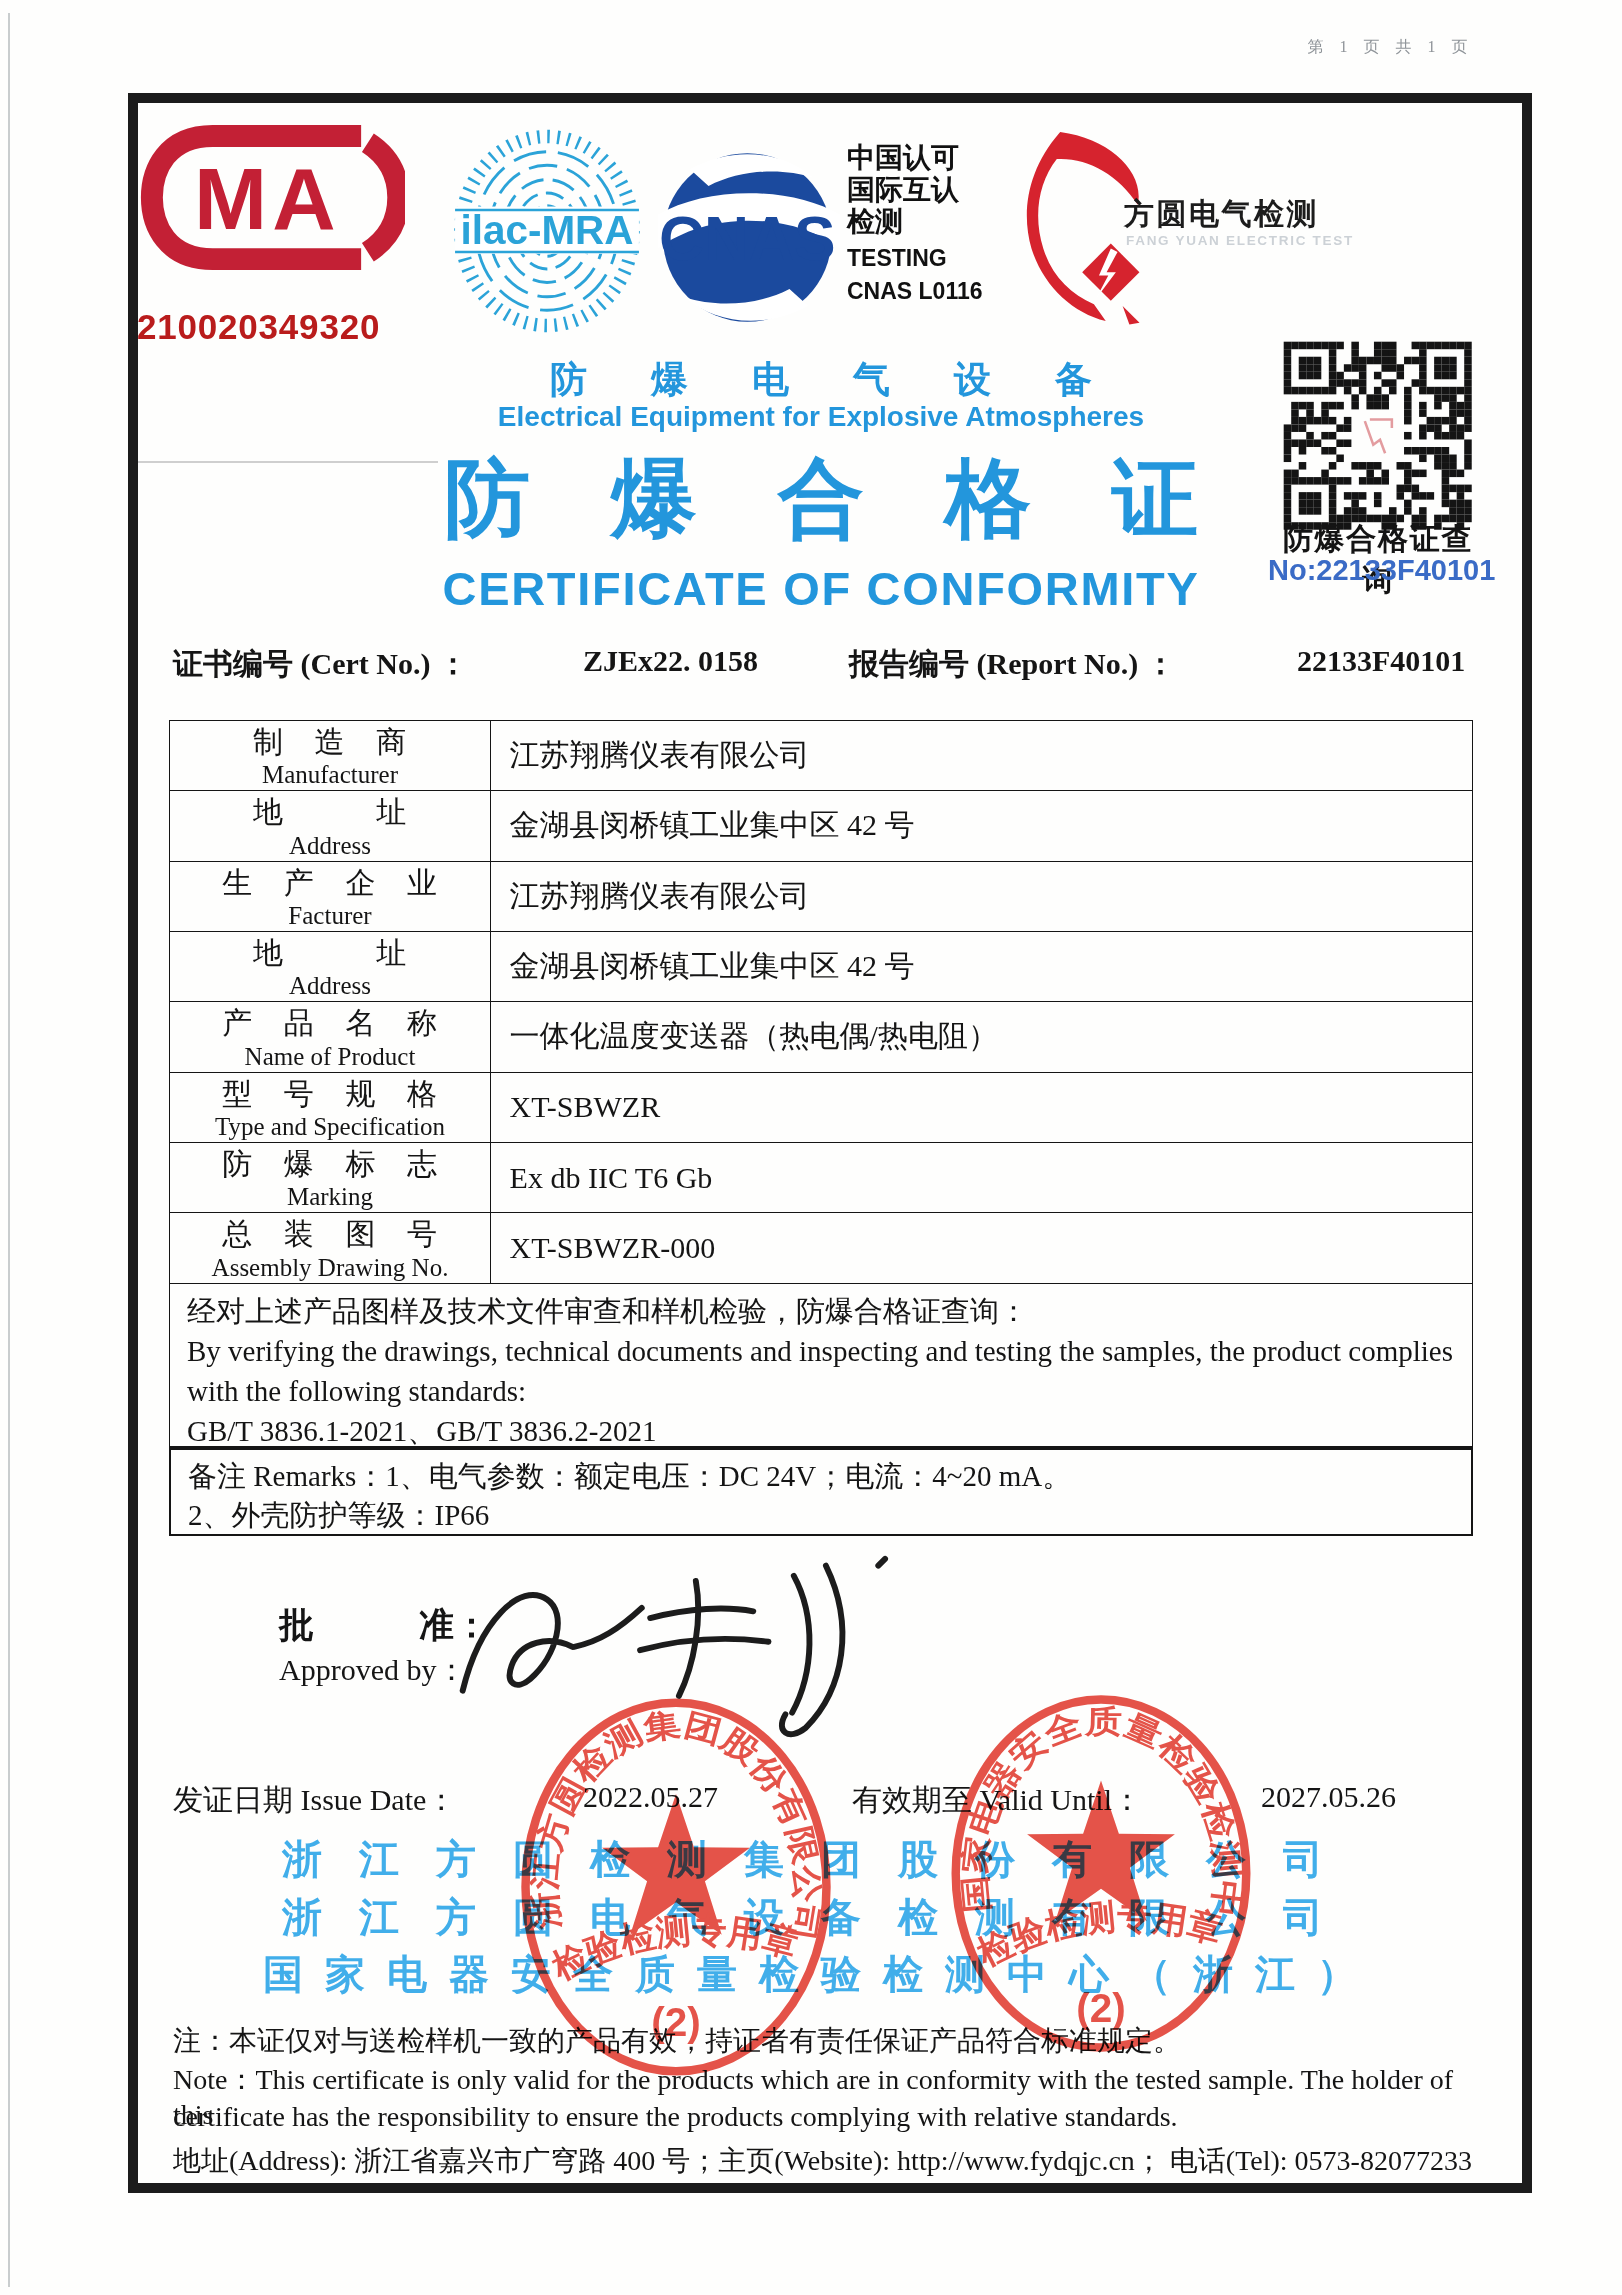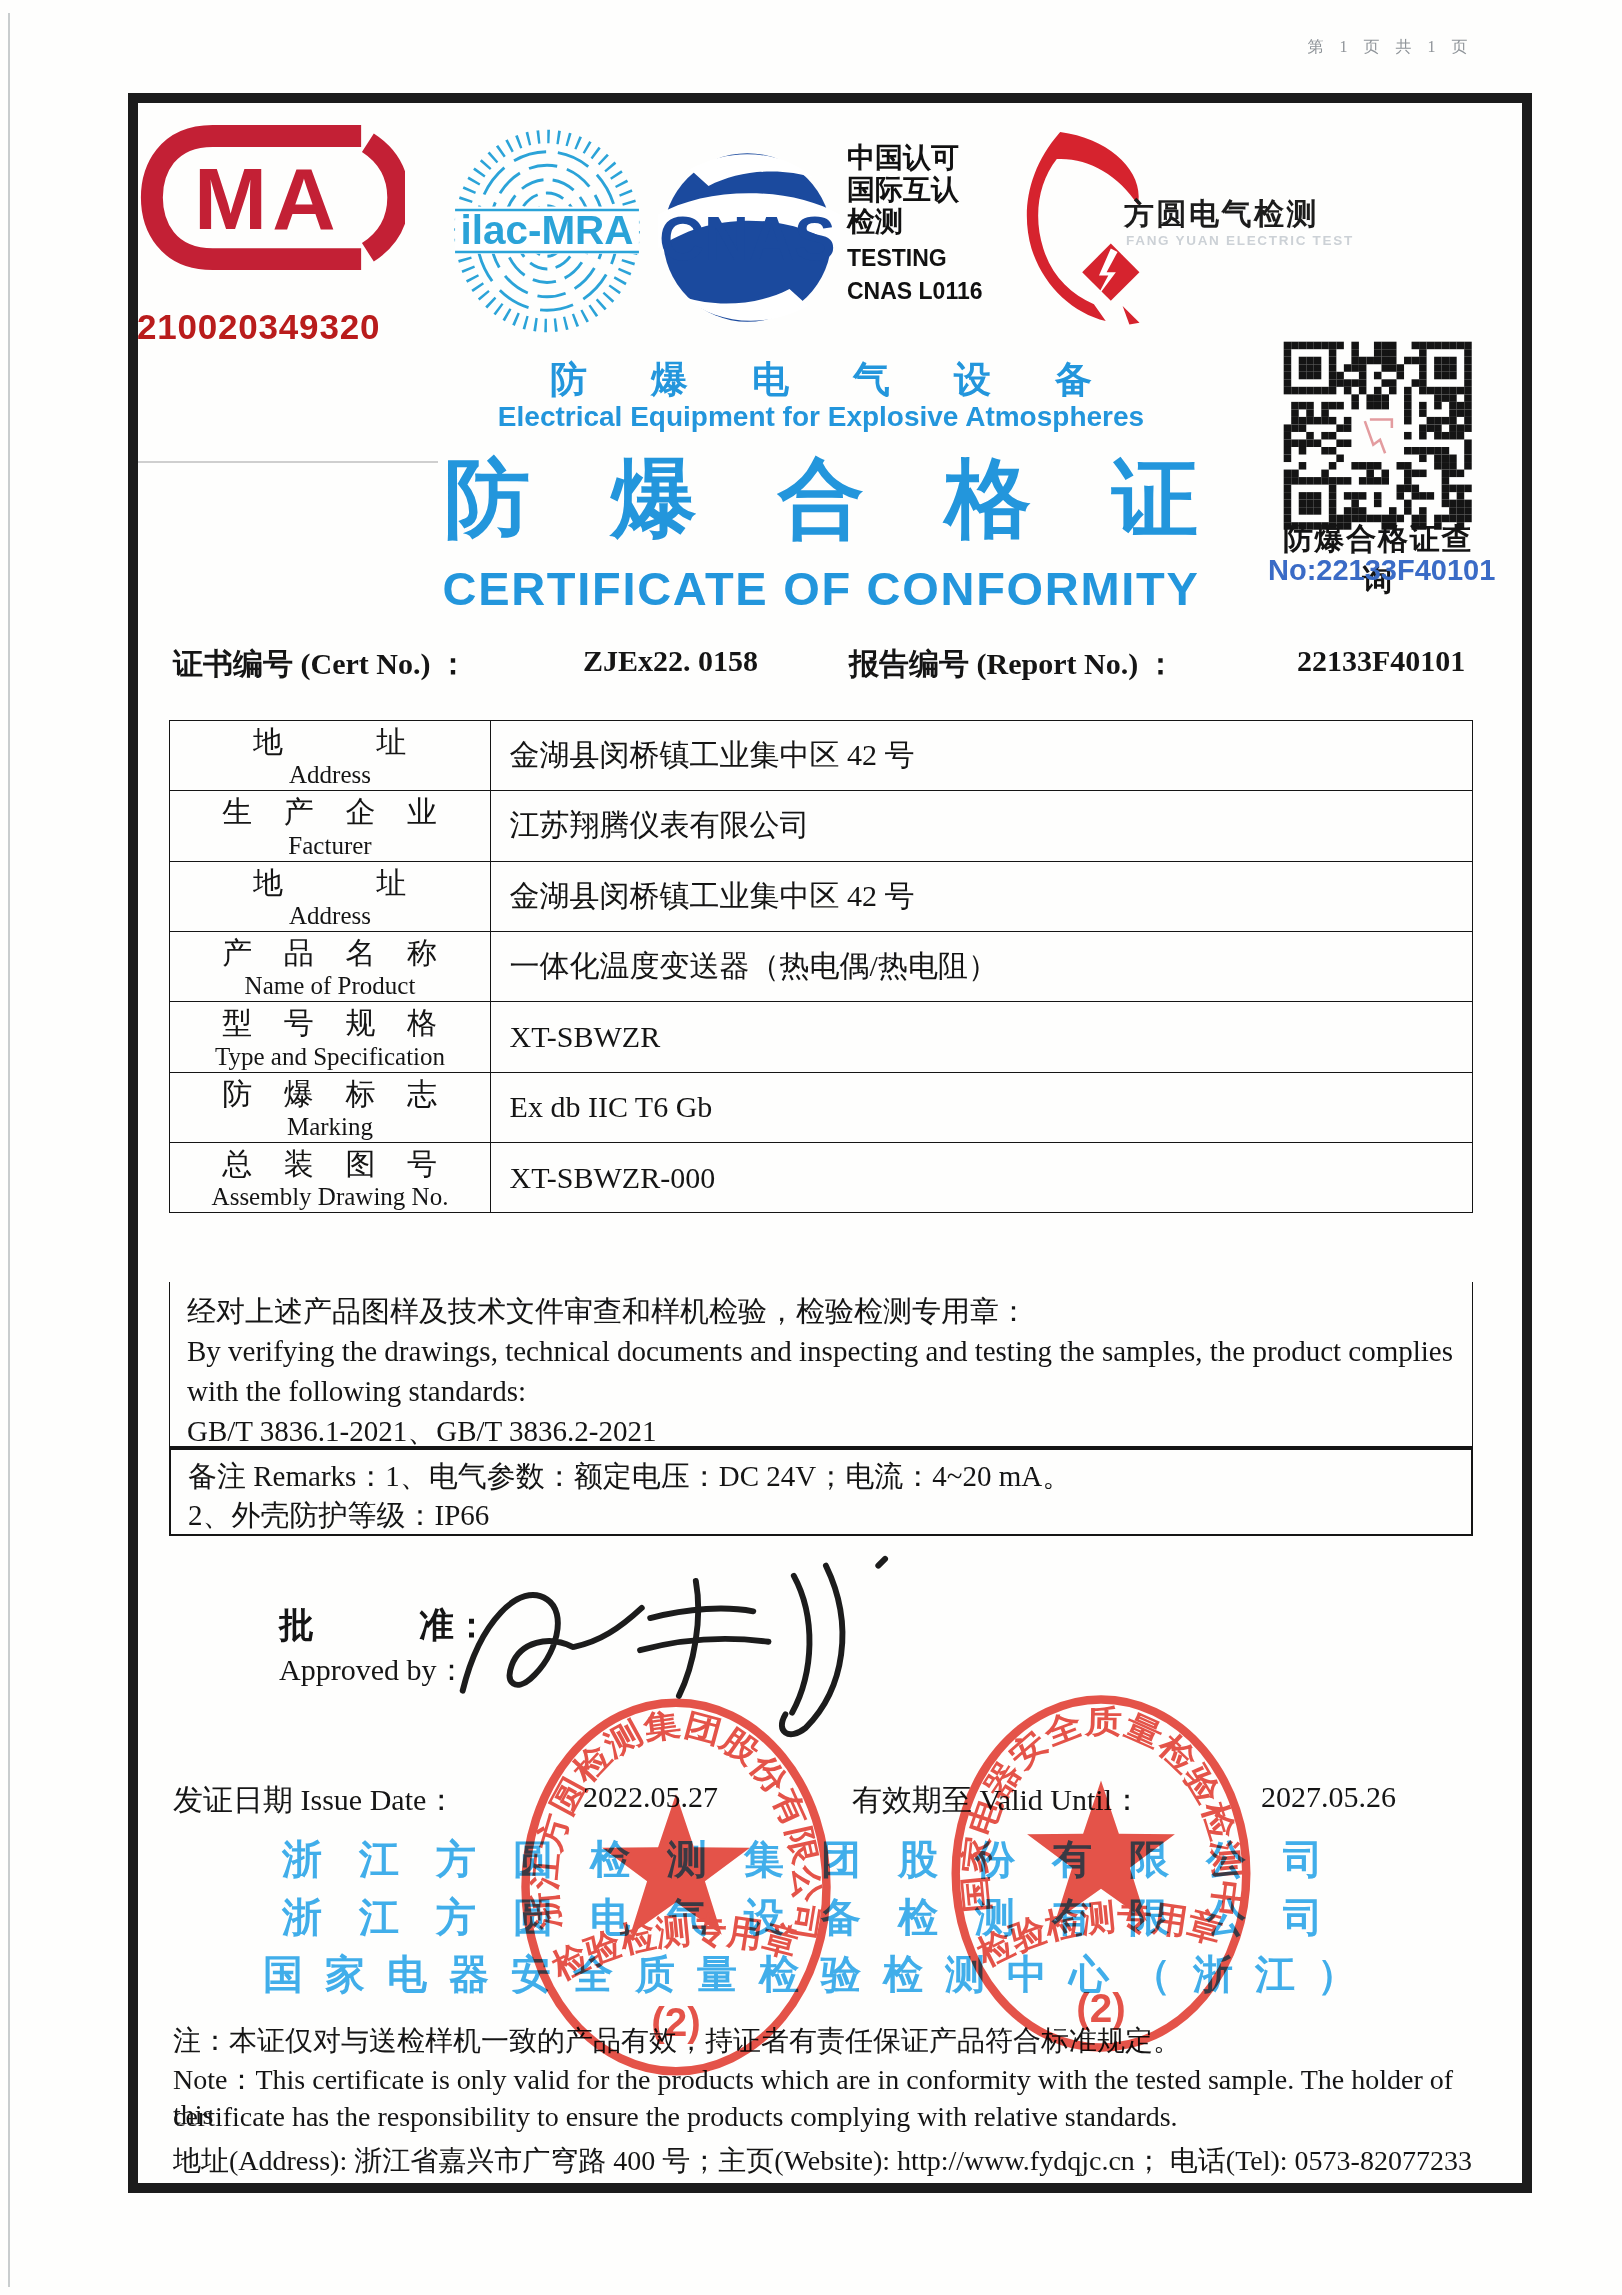--- a/index.html
+++ b/index.html
@@ -475,20 +475,27 @@
 
   <span class="abs certrow" style="left:173px;">证书编号 (Cert No.) ：</span>
   <span class="abs certrow" style="left:583px;">ZJEx22. 0158</span>
   <span class="abs certrow" style="left:849px;">报告编号 (Report No.) ：</span>
   <span class="abs certrow" style="left:1259px;margin-left:38px;">22133F40101</span>
 
   <table class="cert-table">
     <tbody>
       <tr>
         <td class="lbl">
+            <div class="zh">制　造　商</div>
+            <div class="en">Manufacturer</div>
+          </td>
+        <td class="val">江苏翔腾仪表有限公司</td>
+      </tr>
+      <tr>
+        <td class="lbl">
             <div class="zh">地　　　址</div>
             <div class="en">Address</div>
           </td>
         <td class="val">金湖县闵桥镇工业集中区 42 号</td>
       </tr>
       <tr>
         <td class="lbl">
             <div class="zh">生　产　企　业</div>
             <div class="en">Facturer</div>
           </td>
@@ -526,21 +533,21 @@
         <td class="lbl">
             <div class="zh">总　装　图　号</div>
             <div class="en">Assembly Drawing No.</div>
           </td>
         <td class="val">XT-SBWZR-000</td>
       </tr>
     </tbody>
   </table>
 
   <div class="standards">
-    <div>经对上述产品图样及技术文件审查和样机检验，检验检测专用章：</div>
+    <div>经对上述产品图样及技术文件审查和样机检验，防爆合格证查询：</div>
     <div>By verifying the drawings, technical documents and inspecting and testing the samples, the product complies with the following standards:</div>
     <div>GB/T 3836.1-2021、GB/T 3836.2-2021</div>
   </div>
 
   <div class="remarks">
     <div>备注 Remarks：1、电气参数：额定电压：DC 24V；电流：4~20 mA。</div>
     <div>2、外壳防护等级：IP66</div>
   </div>
 
   <div class="appr-zh">批　　　准：</div>

